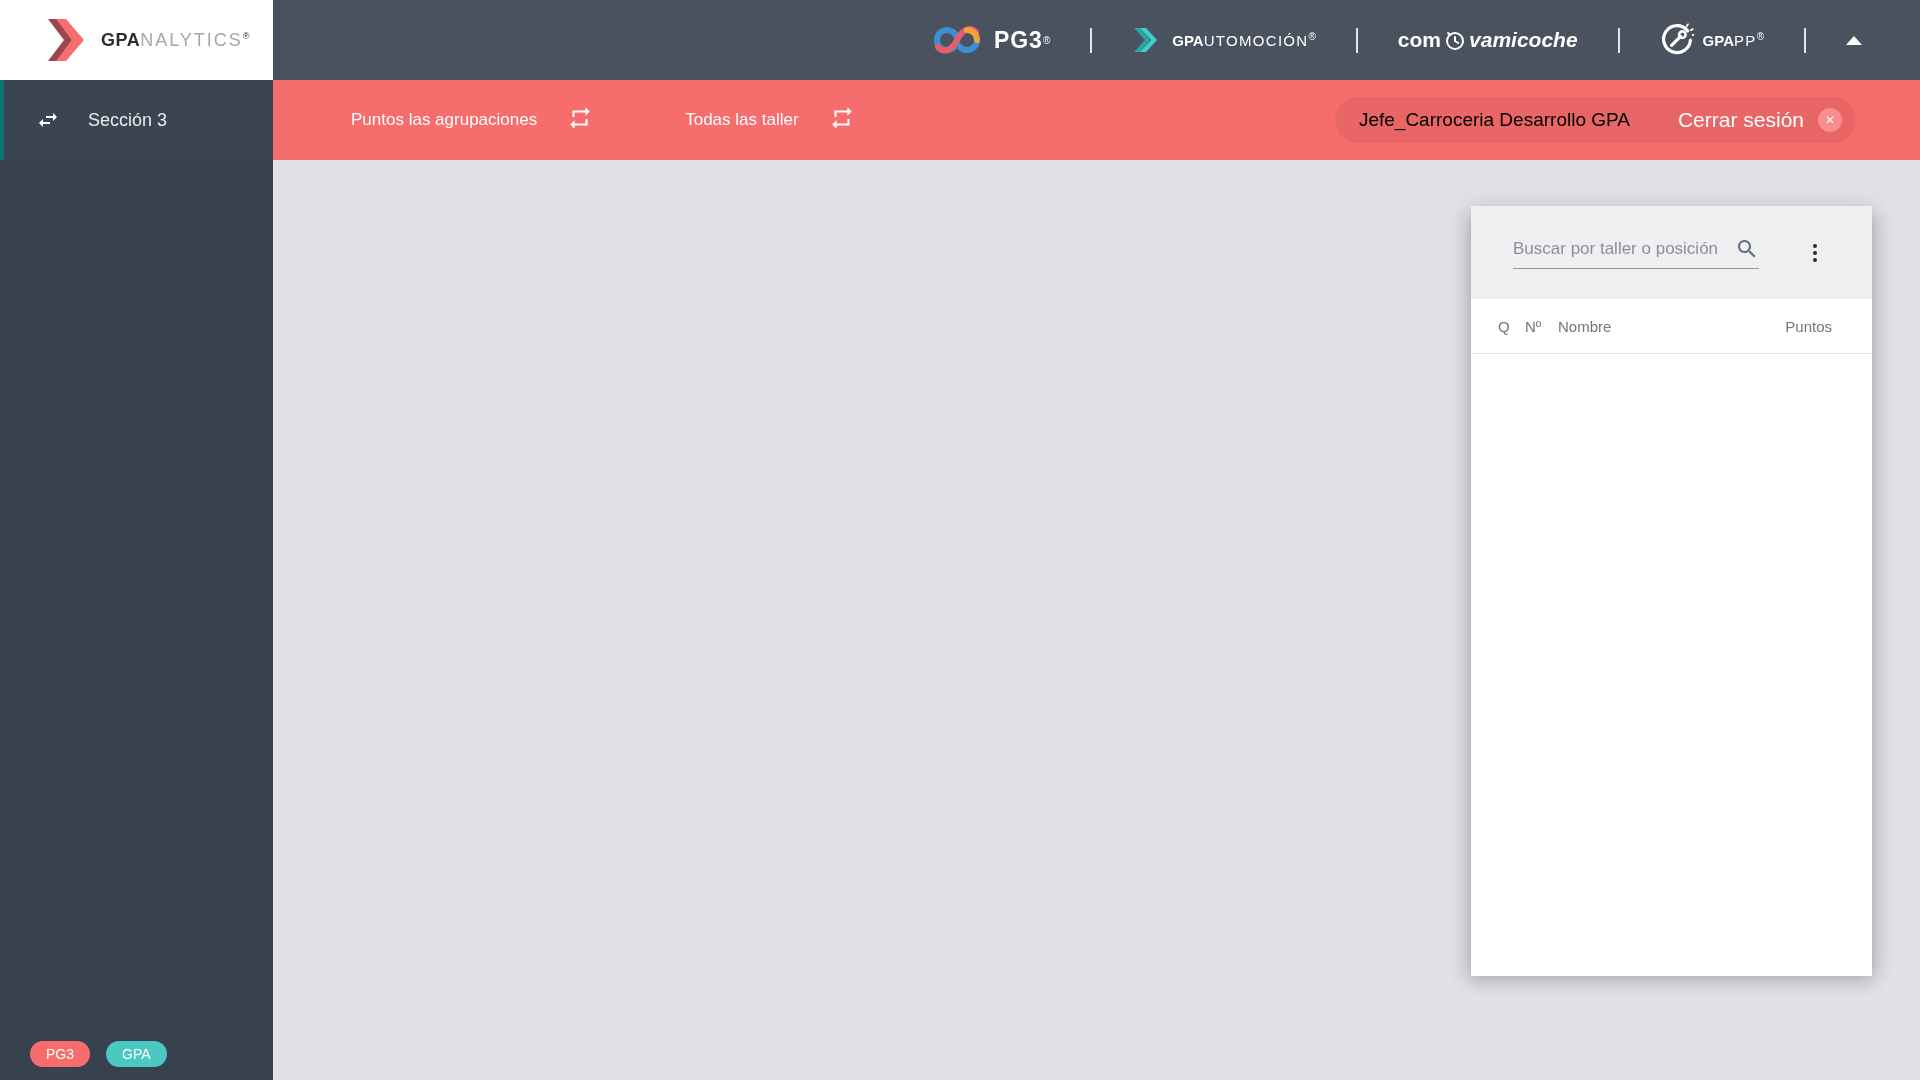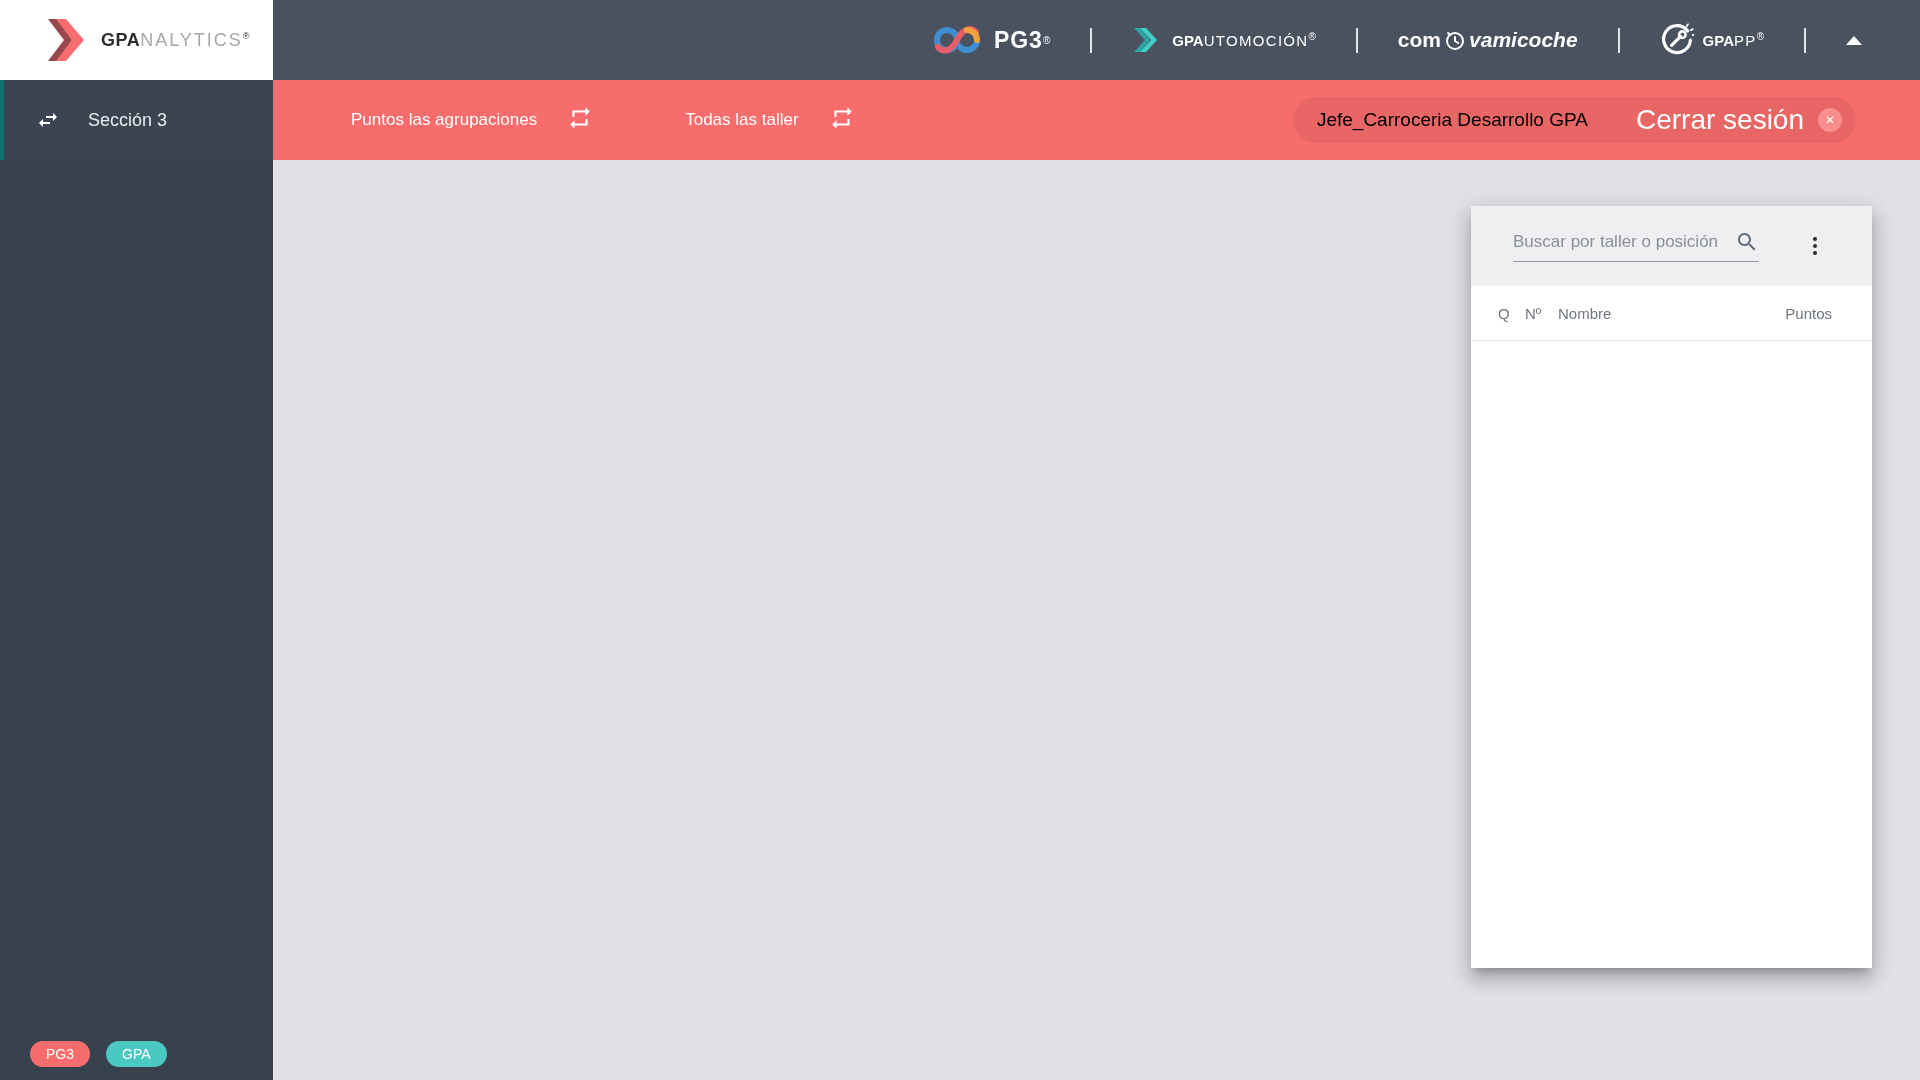--- a/index.html
+++ b/index.html
@@ -31,41 +31,41 @@
               border-bottom:9px solid #ffffff; cursor:pointer; }
 
   
   .filterbar { position:absolute; left:273px; top:80px; width:1647px; height:80px; background:#F76D6D;
                display:flex; align-items:center; padding-left:78px; color:#fff; }
   .filter { display:flex; align-items:center; gap:30px; font-size:17px; cursor:pointer; }
   .filter + .filter { margin-left:92px; }
   .user-pill { margin-left:auto; margin-right:64px; height:46px; background:rgba(0,0,0,0.06);
                border-radius:23px; display:flex; align-items:center; padding:0 14px 0 24px; }
   .user-name { font-size:19px; color:#000000; white-space:nowrap; }
-  .logout { font-size:28px; margin-left:48px; cursor:pointer; white-space:nowrap; }
+  .logout { font-size:21px; margin-left:48px; cursor:pointer; white-space:nowrap; }
   .close-circle { width:24px; height:24px; border-radius:50%; background:#FA8D8D; color:#fff;
                   display:flex; align-items:center; justify-content:center; font-size:12px;
                   margin-left:14px; cursor:pointer; }
 
   
   .sidebar { position:absolute; left:0; top:80px; width:273px; height:1000px; background:#37424E; }
   .sidebar-item { height:80px; display:flex; align-items:center; border-left:4px solid #0f766e;
                   padding-left:30px; color:#E9EDF0; font-size:18px; gap:26px;
                   background:rgba(255,255,255,0.02); cursor:pointer; }
   .badges { position:absolute; left:30px; bottom:13px; display:flex; gap:16px; }
   .badge { height:26px; border-radius:13px; display:flex; align-items:center; padding:0 16px;
            font-size:14px; color:#fff; cursor:pointer; }
   .badge-pg3 { background:#F76D6D; }
   .badge-gpa { background:#4AC8C1; }
 
   
   .panel { position:absolute; left:1471px; top:206px; width:401px; height:762px; background:#fff;
            box-shadow:0 12px 17px 2px rgba(0,0,0,0.14), 0 5px 22px 4px rgba(0,0,0,0.12),
                       0 7px 8px -4px rgba(0,0,0,0.20); }
-  .panel-header { height:80px; background:#EFEFF1; display:flex; align-items:center; padding-left:42px; }
+  .panel-header { height:93px; background:#EFEFF1; display:flex; align-items:center; padding-left:42px; }
   .search-field { width:246px; border-bottom:1px solid #93999F; display:flex; align-items:center;
                   padding-bottom:7px; }
   .search-field input { border:none; outline:none; background:transparent; flex:1; font-size:17px;
                         font-family:inherit; color:#444; min-width:0; }
   .search-field input::placeholder { color:#8A9099; }
   .search-icon { margin-left:4px; display:flex; cursor:pointer; }
   .kebab { margin-left:auto; margin-right:50px; display:flex; flex-direction:column; gap:3px;
            cursor:pointer; padding:5px; }
   .kebab span { width:4px; height:4px; border-radius:50%; background:#2B2B2B; }
   .table-header { display:flex; align-items:center; height:55px; padding:0 40px 0 27px;

